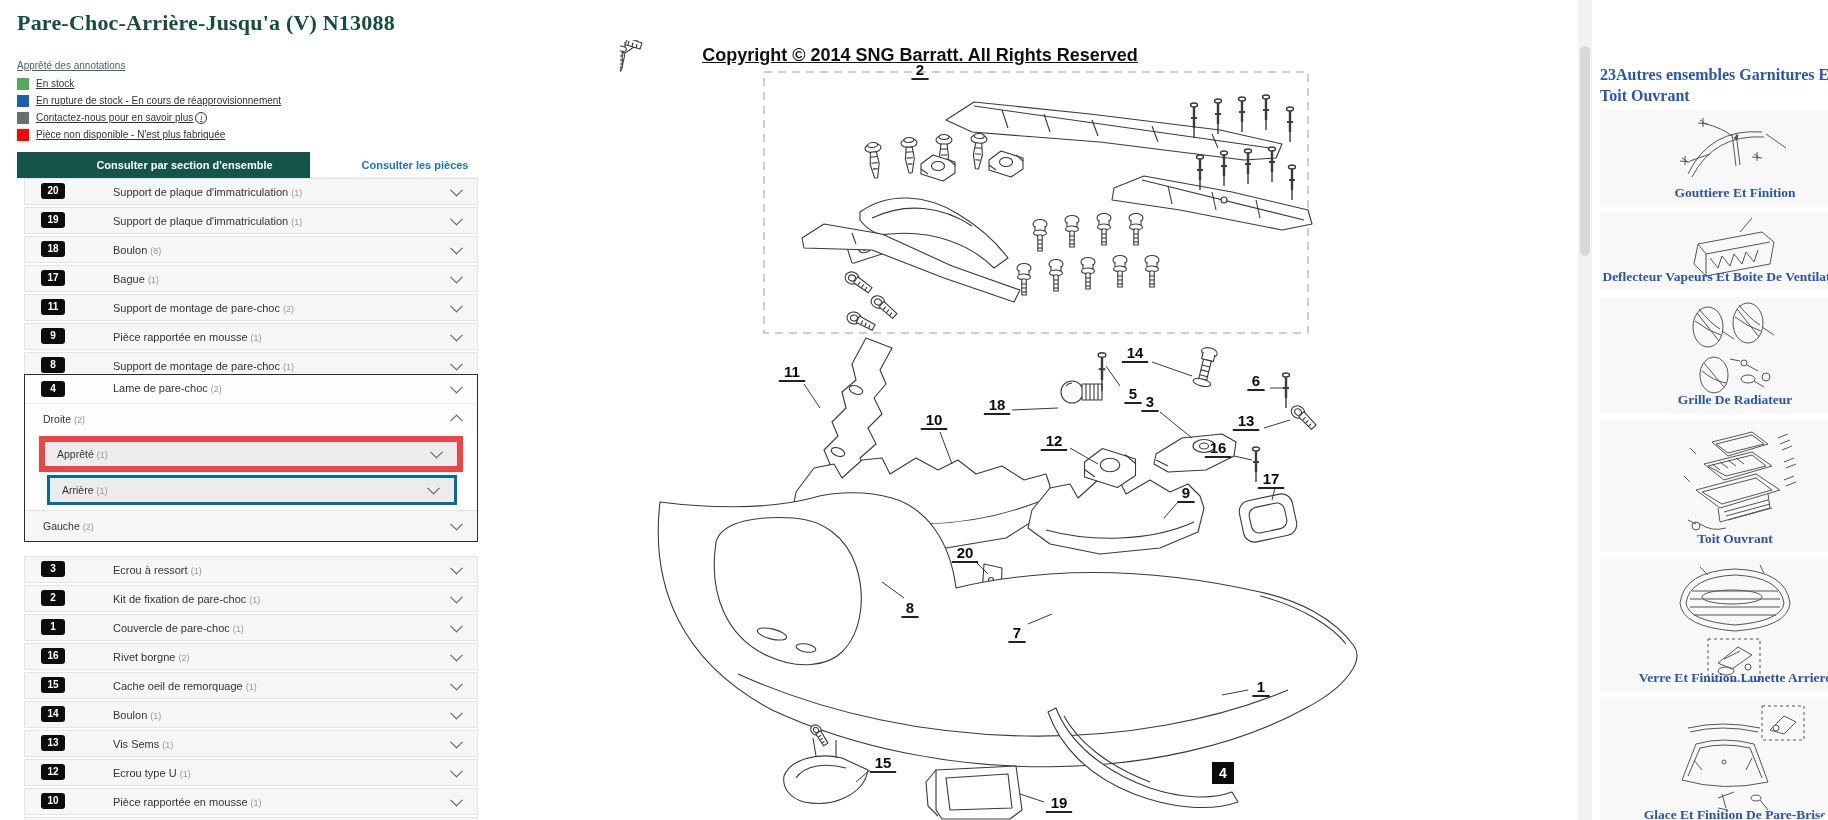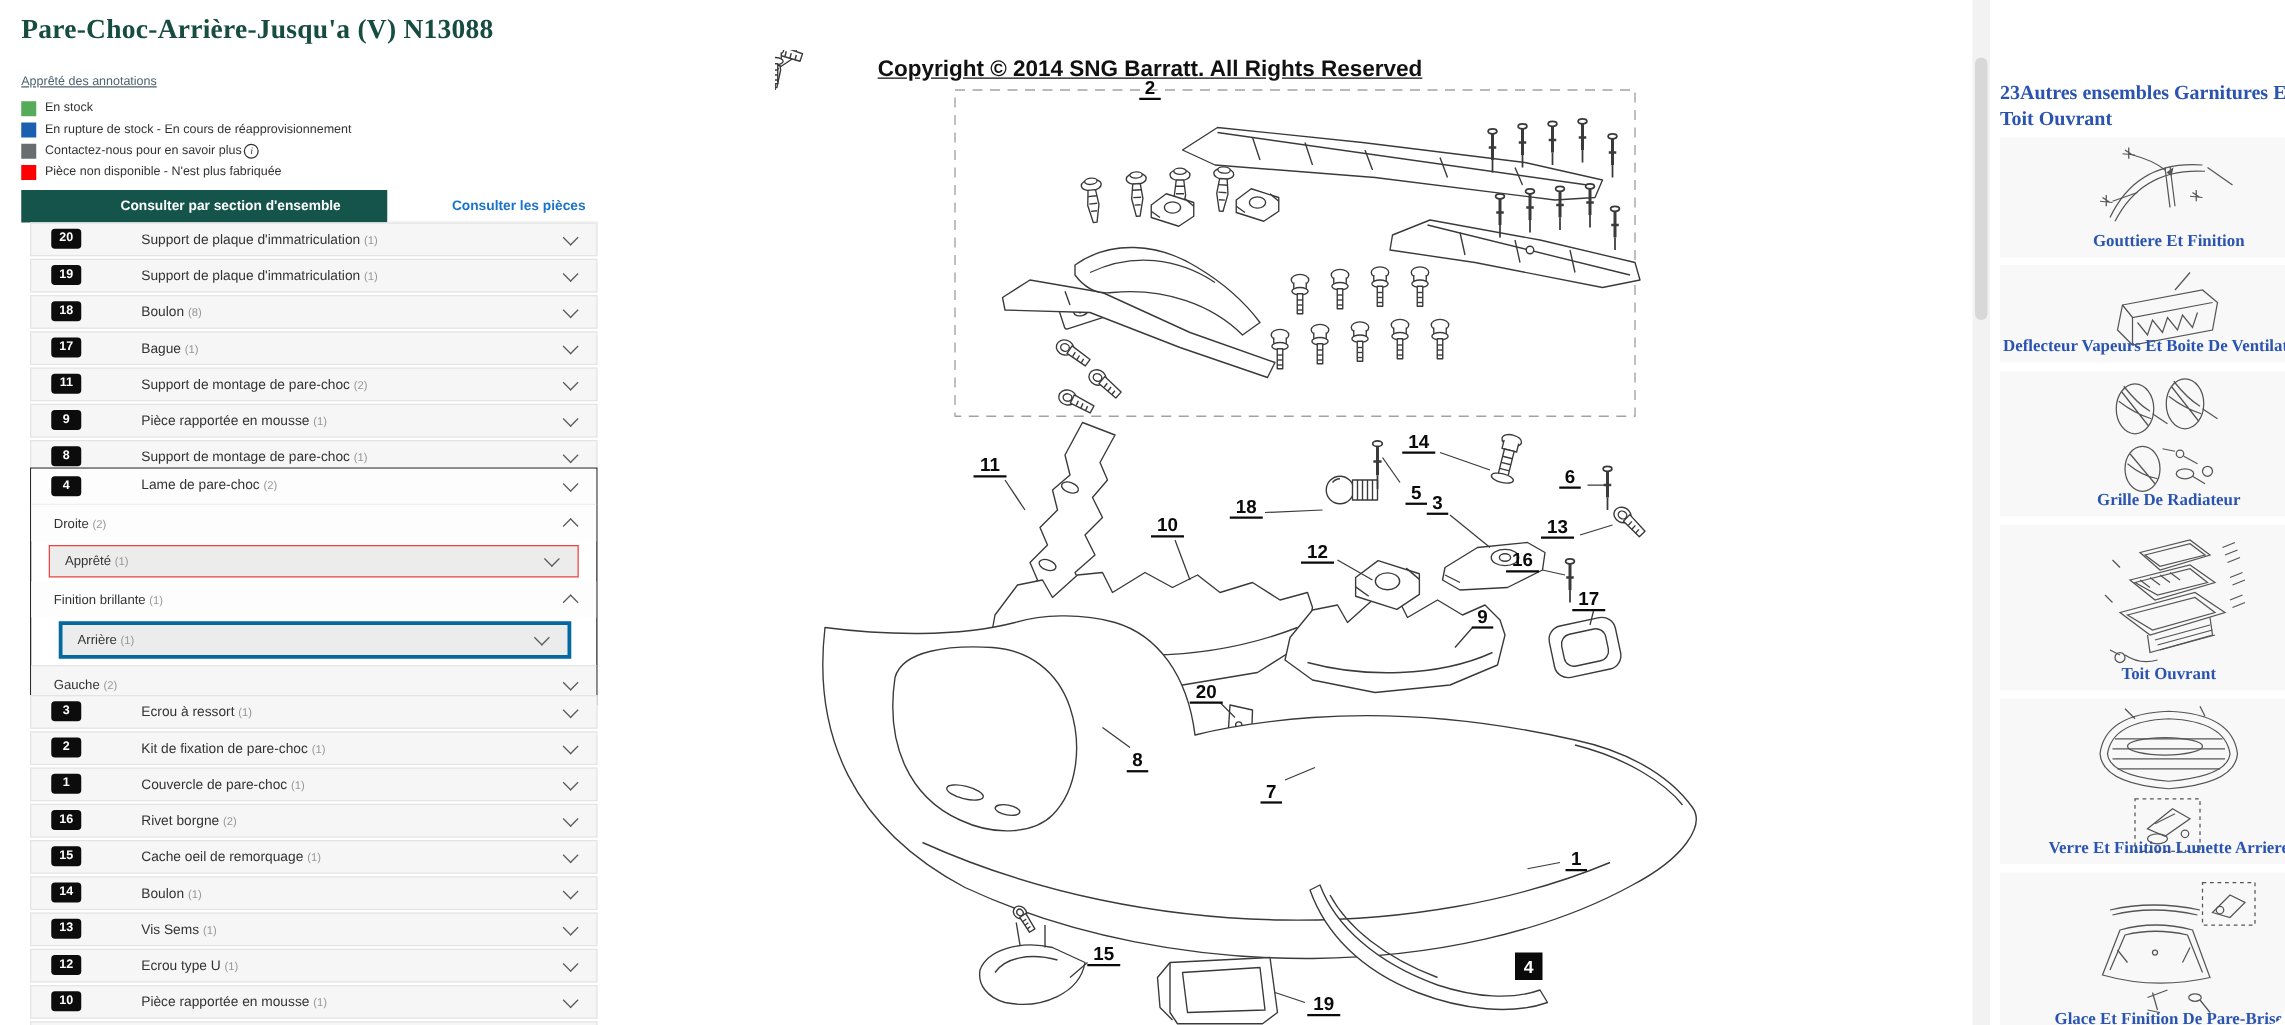--- a/index.html
+++ b/index.html
@@ -4,21 +4,21 @@
 <style>
   html,body{margin:0;padding:0;background:#fff;font-family:"Liberation Sans",sans-serif;}
   #app{position:relative;width:1828px;height:820px;overflow:hidden;background:#fff;border-radius:15px;}
 
   
   .page-title{position:absolute;left:17px;top:10px;font-family:"Liberation Serif",serif;
     font-weight:bold;font-size:22px;color:#174c41;letter-spacing:.2px;}
   .legend-link{position:absolute;left:17px;top:60px;font-size:10px;color:#4d636f;
     text-decoration:underline;cursor:pointer;}
   .legend{position:absolute;left:17px;top:78px;}
-  .legend-item{display:flex;align-items:center;height:17px;font-size:10px;color:#333;}
+  .legend-item{display:flex;height:17px;font-size:10px;color:#333;text-decoration:underline;}
   .swatch{width:12px;height:12px;margin-right:7px;flex:0 0 auto;}
   .info-badge{display:inline-block;width:10px;height:10px;border:1px solid #333;border-radius:50%;
     font-size:8px;line-height:10px;text-align:center;margin-left:2px;color:#333;font-family:"Liberation Serif",serif;font-style:italic;}
 
   .tabs{position:absolute;left:17px;top:152px;width:461px;height:26px;display:flex;}
   .tab{display:flex;align-items:center;justify-content:center;font-size:11px;cursor:pointer;padding-left:42px;}
   .tab.active{width:251px;background:#15544a;color:#fff;font-weight:bold;}
   .tab.inactive{flex:1;background:#fff;color:#1a73c9;border-bottom:1px solid #eee;font-weight:bold;}
 
   .rows{position:absolute;left:24px;width:454px;}
@@ -33,21 +33,21 @@
     border-bottom:1.6px solid #5a5a5a;}
   .chev.down{transform:translateY(-70%) rotate(45deg);}
   .chev.up{transform:translateY(-30%) rotate(-135deg);}
 
   
   .expanded{position:absolute;left:24px;top:374px;width:452px;border:1px solid #2b2b2b;background:#fff;}
   .exp-header{position:relative;height:28px;background:#fdfdfd;border-bottom:1px solid #eee;cursor:pointer;}
   .subrow{position:relative;height:29px;display:flex;align-items:center;cursor:pointer;
     font-size:10.5px;color:#333;background:#fdfdfd;}
   .subrow .sl{position:absolute;left:18px;white-space:nowrap;}
-  .subrow.inset{margin:3px 14px 3px 14px;height:24px;background:#ececec;border:1px solid #ef4444;}
+  .subrow.inset{margin:3px 14px 3px 14px;height:24px;background:#ececec;border:6px solid #ef4444;}
   .subrow.inset .sl{left:12px;}
   .subrow.inset2{margin:3px 20px 5px 22px;height:24px;background:#ececec;border:3px solid #0369a1;}
   .subrow.inset2 .sl{left:12px;}
   .subrow.gauche{background:#f6f6f6;border-top:1px solid #e4e4e4;height:30px;}
 
   
   .copyright{position:absolute;left:620px;top:45px;width:600px;text-align:center;
     font-size:18px;font-weight:bold;color:#111;text-decoration:underline;white-space:nowrap;}
   #diagram{position:absolute;left:620px;top:40px;}
   #diagram path,#diagram polygon,#diagram rect.part,#diagram ellipse,#diagram circle,#diagram line,#diagram polyline{vector-effect:non-scaling-stroke;}
@@ -148,24 +148,20 @@
         <span>Lame de pare-choc</span>&nbsp;<span class="cnt">(2)</span></span>
       <span class="chev down"></span>
     </div>
     <div class="subrow">
       <span class="sl"><span>Droite</span>&nbsp;<span class="cnt">(2)</span></span>
       <span class="chev up"></span>
     </div>
     <div class="subrow inset">
       <span class="sl"><span>Apprêté</span>&nbsp;<span class="cnt">(1)</span></span>
       <span class="chev down"></span>
-    </div>
-    <div class="subrow">
-      <span class="sl"><span>Finition brillante</span>&nbsp;<span class="cnt">(1)</span></span>
-      <span class="chev up"></span>
     </div>
     <div class="subrow inset2">
       <span class="sl"><span>Arrière</span>&nbsp;<span class="cnt">(1)</span></span>
       <span class="chev down"></span>
     </div>
     <div class="subrow gauche">
       <span class="sl"><span>Gauche</span>&nbsp;<span class="cnt">(2)</span></span>
       <span class="chev down"></span>
     </div>
   </div>

